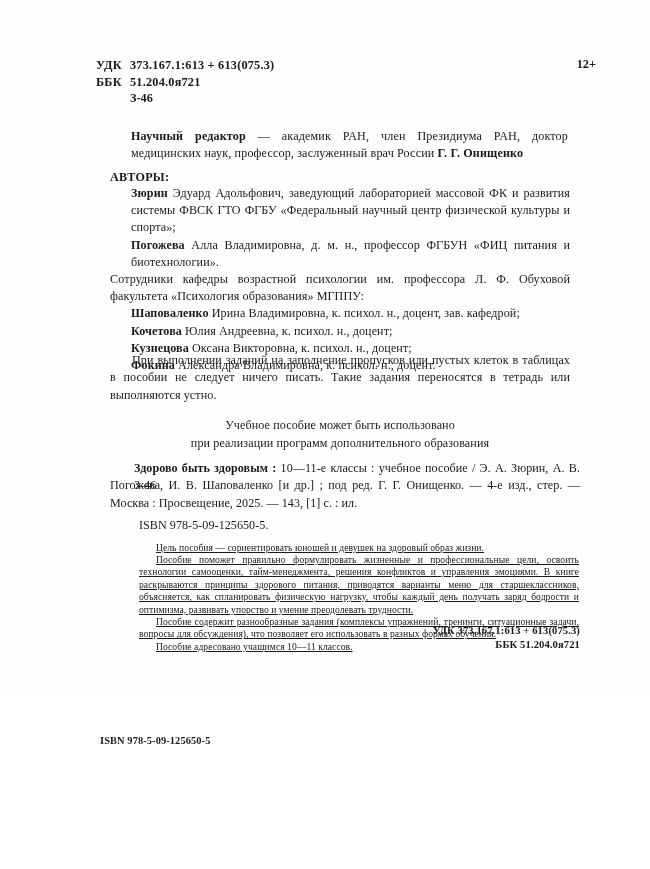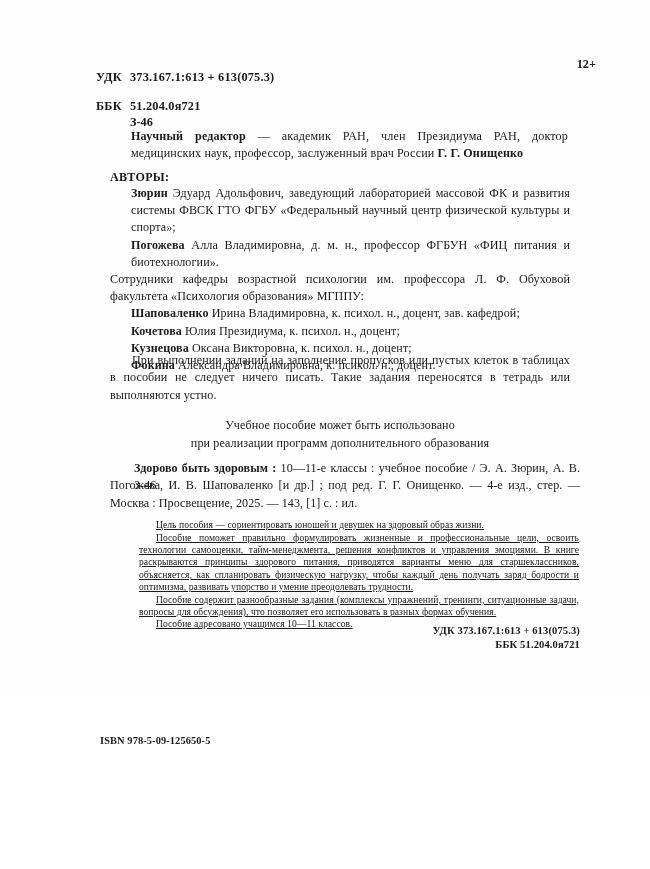--- a/index.html
+++ b/index.html
@@ -36,21 +36,21 @@
   .hdr-row {
     display: flex;
     align-items: baseline;
     font-size: 12.3px;
     font-weight: bold;
     letter-spacing: 0.2px;
     line-height: 16.5px;
     white-space: nowrap;
   }
   .hdr-label { width: 34px; flex: none; }
-  .hdr-value { flex: none; margin-top: 12px; }
+  .hdr-value { flex: none; }
   .age-badge {
     position: absolute;
     right: 0;
     top: 0;
     font-size: 12.3px;
     font-weight: bold;
   }
   .hdr-code {
     margin-left: 34px;
     font-size: 12.3px;
@@ -238,40 +238,41 @@
   <div class="authors-body">
 
     <div class="auth-entry"><span class="b">Зюрин</span><span> Эдуард Адольфович, заведующий лабораторией массовой ФК и развития системы ФВСК ГТО ФГБУ «Федеральный научный центр физической культуры и спорта»;</span></div>
 
     <div class="auth-entry"><span class="b">Погожева</span><span> Алла Владимировна, д. м. н., профессор ФГБУН «ФИЦ питания и биотехнологии».</span></div>
 
     <div class="dept-line">Сотрудники кафедры возрастной психологии им. профессора Л. Ф. Обуховой факультета «Психология образования» МГППУ:</div>
 
     <div class="staff-entry"><span class="b">Шаповаленко</span><span> Ирина Владимировна, к. психол. н., доцент, зав. кафедрой;</span></div>
 
-    <div class="staff-entry"><span class="b">Кочетова</span><span> Юлия Президиума, к. психол. н., доцент;</span></div>
+    <div class="staff-entry"><span class="b">Кочетова</span><span> Юлия Андреевна, к. психол. н., доцент;</span></div>
 
     <div class="staff-entry"><span class="b">Кузнецова</span><span> Оксана Викторовна, к. психол. н., доцент;</span></div>
 
     <div class="staff-entry"><span class="b">Фокина</span><span> Александра Владимировна, к. психол. н., доцент.</span></div>
   </div>
 
   <div class="note-para">При выполнении заданий на заполнение пропусков или пустых клеток в таблицах в пособии не следует ничего писать. Такие задания переносятся в тетрадь или выполняются устно.</div>
 
   <div class="usage-note">
     <div>Учебное пособие может быть использовано</div>
     <div>при реализации программ дополнительного образования</div>
   </div>
 
   <div class="biblio">
 
     <div class="biblio-main">
       <span class="biblio-sign">З-46</span><span class="b">Здорово быть здоровым :</span><span> 10—11-е классы : учебное пособие / Э. А. Зюрин, А. В. Погожева, И. В. Шаповаленко [и др.] ; под ред. Г. Г. Онищенко. — 4-е изд., стер. — Москва : Просвещение, 2025. — 143, [1] с. : ил.</span>
     </div>
 
+    <div class="isbn-line">ISBN 978-5-09-125650-5.</div>
 
     <div class="annot">
       <p>Цель пособия — сориентировать юношей и девушек на здоровый образ жизни.</p>
       <p>Пособие поможет правильно формулировать жизненные и профессиональные цели, освоить технологии самооценки, тайм-менеджмента, решения конфликтов и управления эмоциями. В книге раскрываются принципы здорового питания, приводятся варианты меню для старшеклассников, объясняется, как спланировать физическую нагрузку, чтобы каждый день получать заряд бодрости и оптимизма, развивать упорство и умение преодолевать трудности.</p>
       <p>Пособие содержит разнообразные задания (комплексы упражнений, тренинги, ситуационные задачи, вопросы для обсуждения), что позволяет его использовать в разных формах обучения.</p>
       <p>Пособие адресовано учащимся 10—11 классов.</p>
     </div>
   </div>
 
   <div class="udk-repeat">

